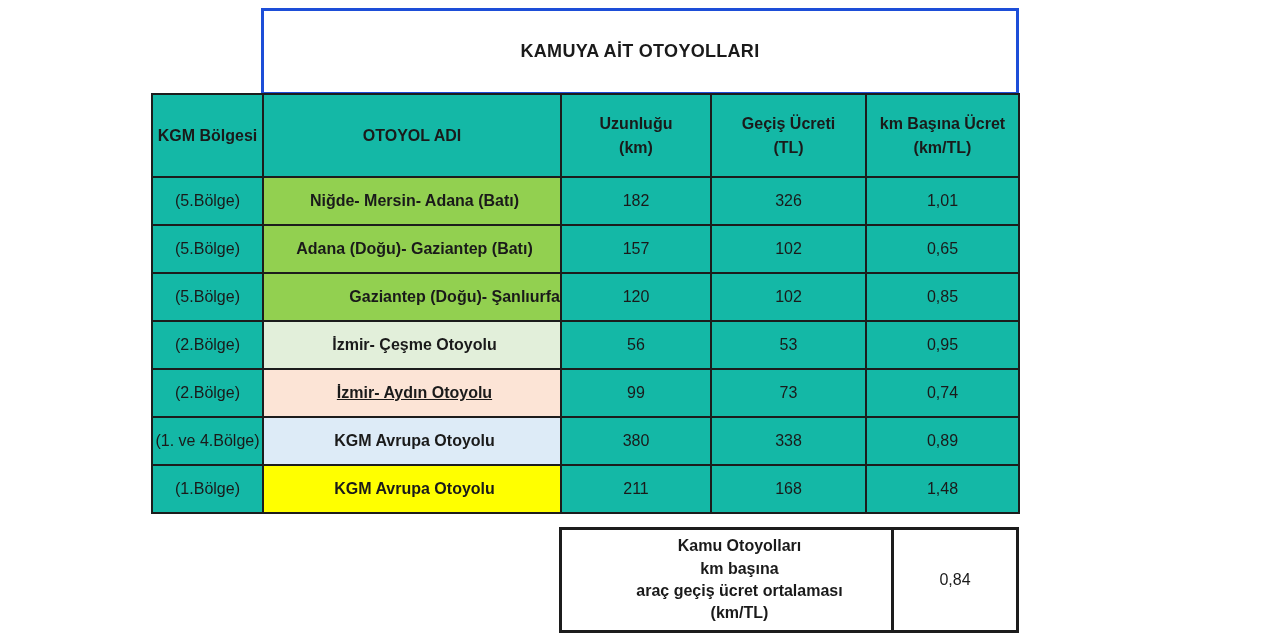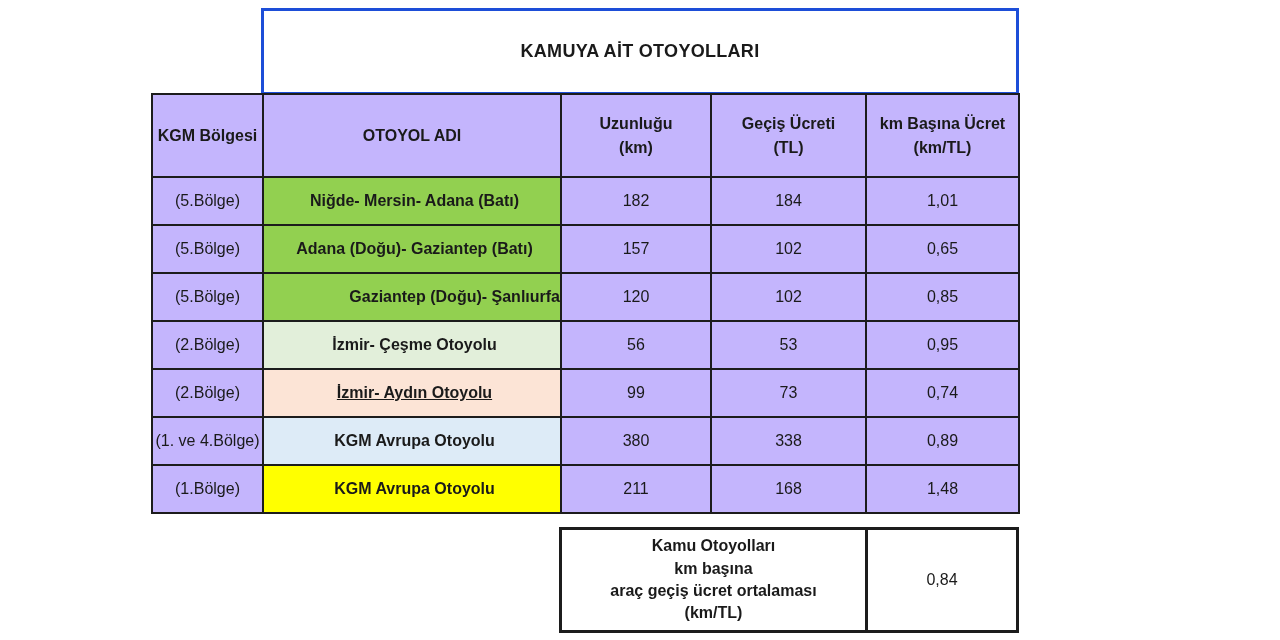--- a/index.html
+++ b/index.html
@@ -26,21 +26,21 @@
     font-size: 18px;
     letter-spacing: 0.3px;
   }
 
   
   table.main {
     position: absolute;
     left: 151px; top: 93px;
     border-collapse: collapse;
     table-layout: fixed;
-    background: #c4b5fd;
+    background: #14b8a6;
   }
   table.main td, table.main th {
     border: 2px solid #1c1c1c;
     font-size: 16px;
     text-align: center;
     vertical-align: middle;
     overflow: hidden;
   }
   table.main thead th {
     font-weight: bold;
@@ -68,20 +68,21 @@
   }
   .summary-label {
     width: 306px;
     border-right: 3px solid #1c1c1c;
     display: flex; align-items: center; justify-content: center;
     text-align: center;
     font-weight: bold;
     font-size: 16px;
     white-space: pre-line;
     line-height: 1.4;
+    margin-left: 26px;
   }
   .summary-value {
     flex: 1;
     display: flex; align-items: center; justify-content: center;
     font-weight: normal;
     font-size: 16px;
   }
 </style>
 </head>
 <body>
@@ -110,21 +111,21 @@
 (TL)</th>
         <th>km Başına Ücret
 (km/TL)</th>
       </tr>
     </thead>
     <tbody>
       <tr>
         <td class="region-cell">(5.Bölge)</td>
         <td class="name-cell" style="background-color: rgb(146, 208, 80);">Niğde- Mersin- Adana (Batı)</td>
         <td class="num-cell">182</td>
-        <td class="num-cell">184</td>
+        <td class="num-cell">326</td>
         <td class="num-cell">1,01</td>
       </tr>
       <tr>
         <td class="region-cell">(5.Bölge)</td>
         <td class="name-cell" style="background-color: rgb(146, 208, 80);">Adana (Doğu)- Gaziantep (Batı)</td>
         <td class="num-cell">157</td>
         <td class="num-cell">102</td>
         <td class="num-cell">0,65</td>
       </tr>
       <tr>

